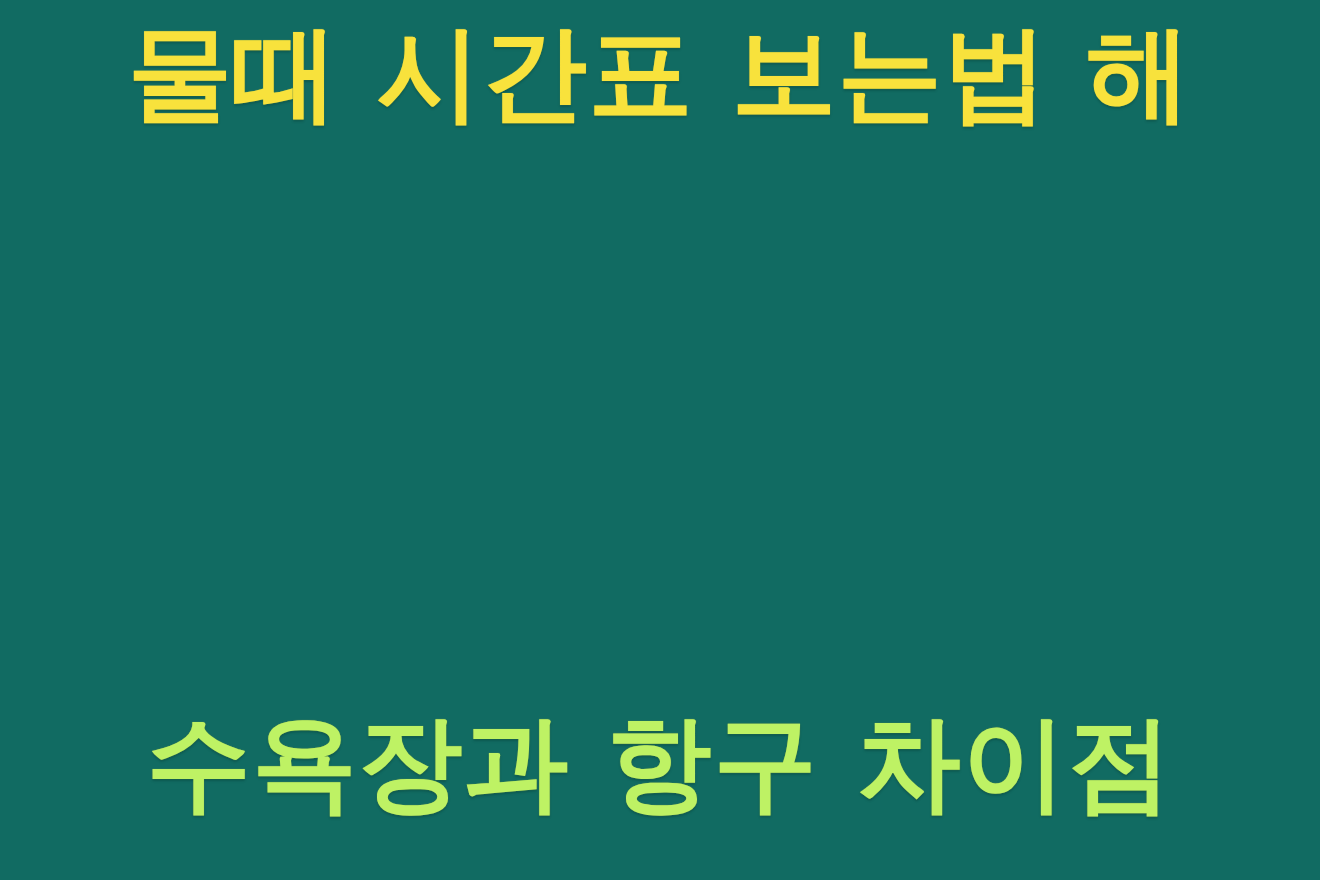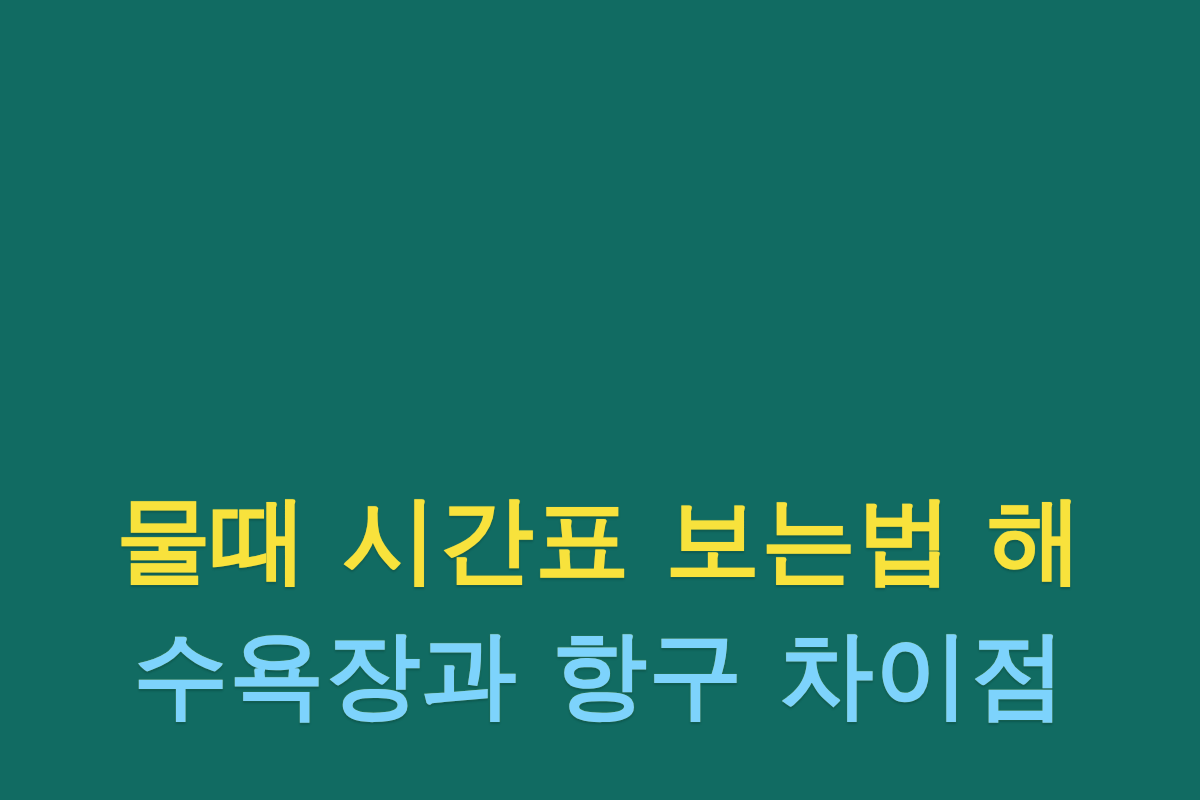--- a/index.html
+++ b/index.html
@@ -30,23 +30,23 @@
 
   #title-block {
     position: absolute;
     left: 0;
     top: 0;
     width: 1200px;
     height: 800px;
     display: flex;
     flex-direction: column;
     align-items: center;
-    justify-content: flex-end;
+    justify-content: space-between;
     
-    padding-bottom: 58px;
+    padding-bottom: 38px;
     box-sizing: border-box;
   }
 
   .title-line {
     display: block;
     width: 100%;
     text-align: center;
     color: #f8e23c;
     font-family: "DejaVu Sans", "Liberation Sans", sans-serif;
     font-size: 95px;
@@ -61,17 +61,17 @@
 </style>
 </head>
 <body>
 
 <div id="banner" style="background-color: rgb(17, 107, 98);">
 
   <div id="title-block">
 
     <span class="title-line" style="color: rgb(248, 226, 60);">물때 시간표 보는법 해</span>
 
-    <span class="title-line" style="color: #7dd3fc;">수욕장과 항구 차이점</span>
+    <span class="title-line" style="color: #bef264;">수욕장과 항구 차이점</span>
 
   </div>
 
 </div>
 
 </body></html>

